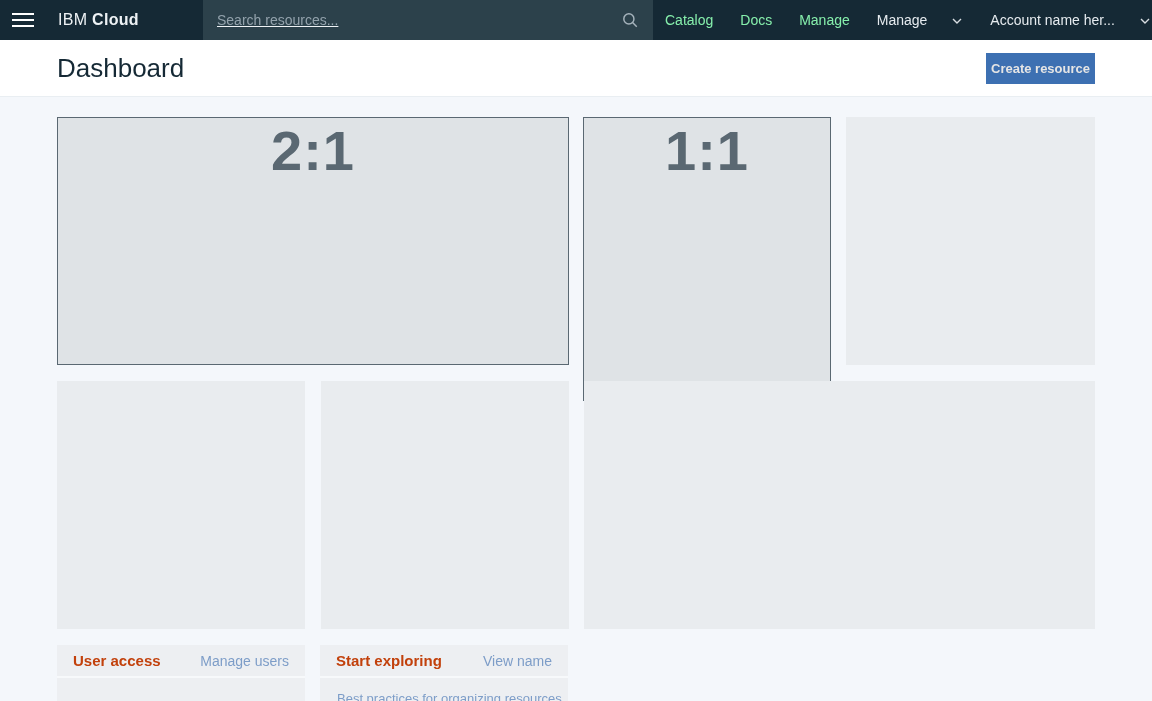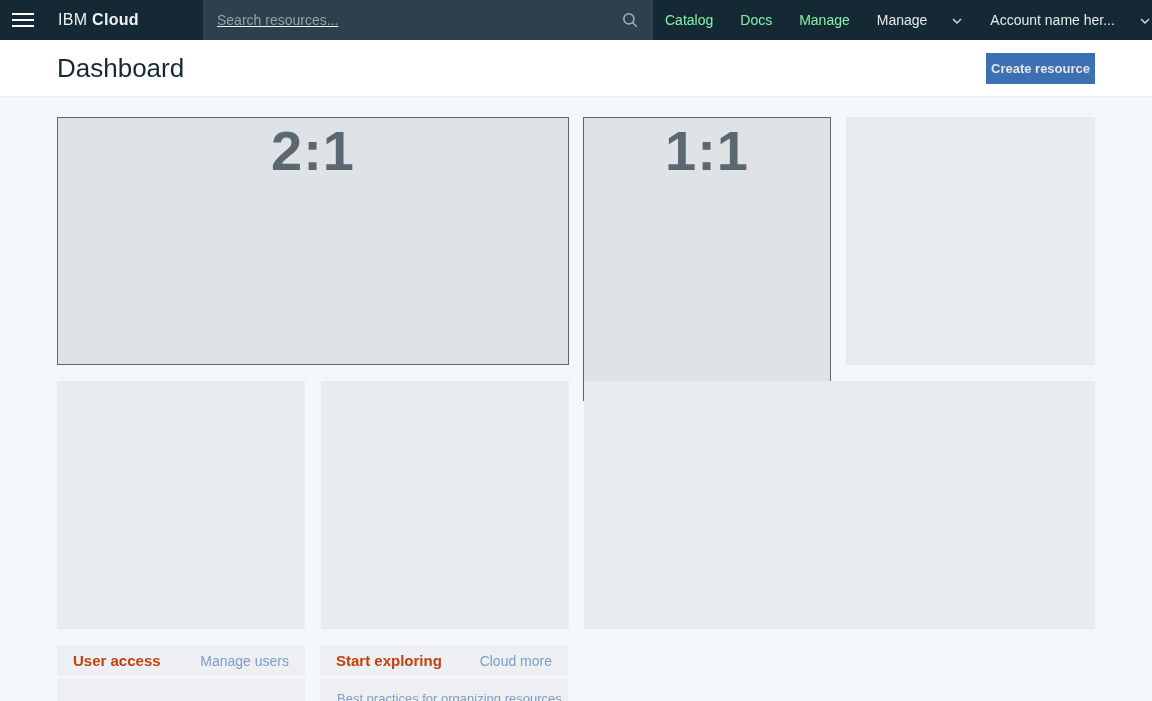--- a/index.html
+++ b/index.html
@@ -194,20 +194,20 @@
     <div class="card-body">
       <span class="user-row-icon">
         
       </span>
     </div>
   </div>
 
   <div class="card card-explore">
     <div class="card-header">
       <span class="card-title">Start exploring</span>
-      <span class="card-action">Cloud more</span>
+      <span class="card-action">View name</span>
     </div>
     <div class="card-body">
       <span class="explore-link">Best practices for organizing resources</span>
     </div>
   </div>
 
 </main>
 
 </body></html>

